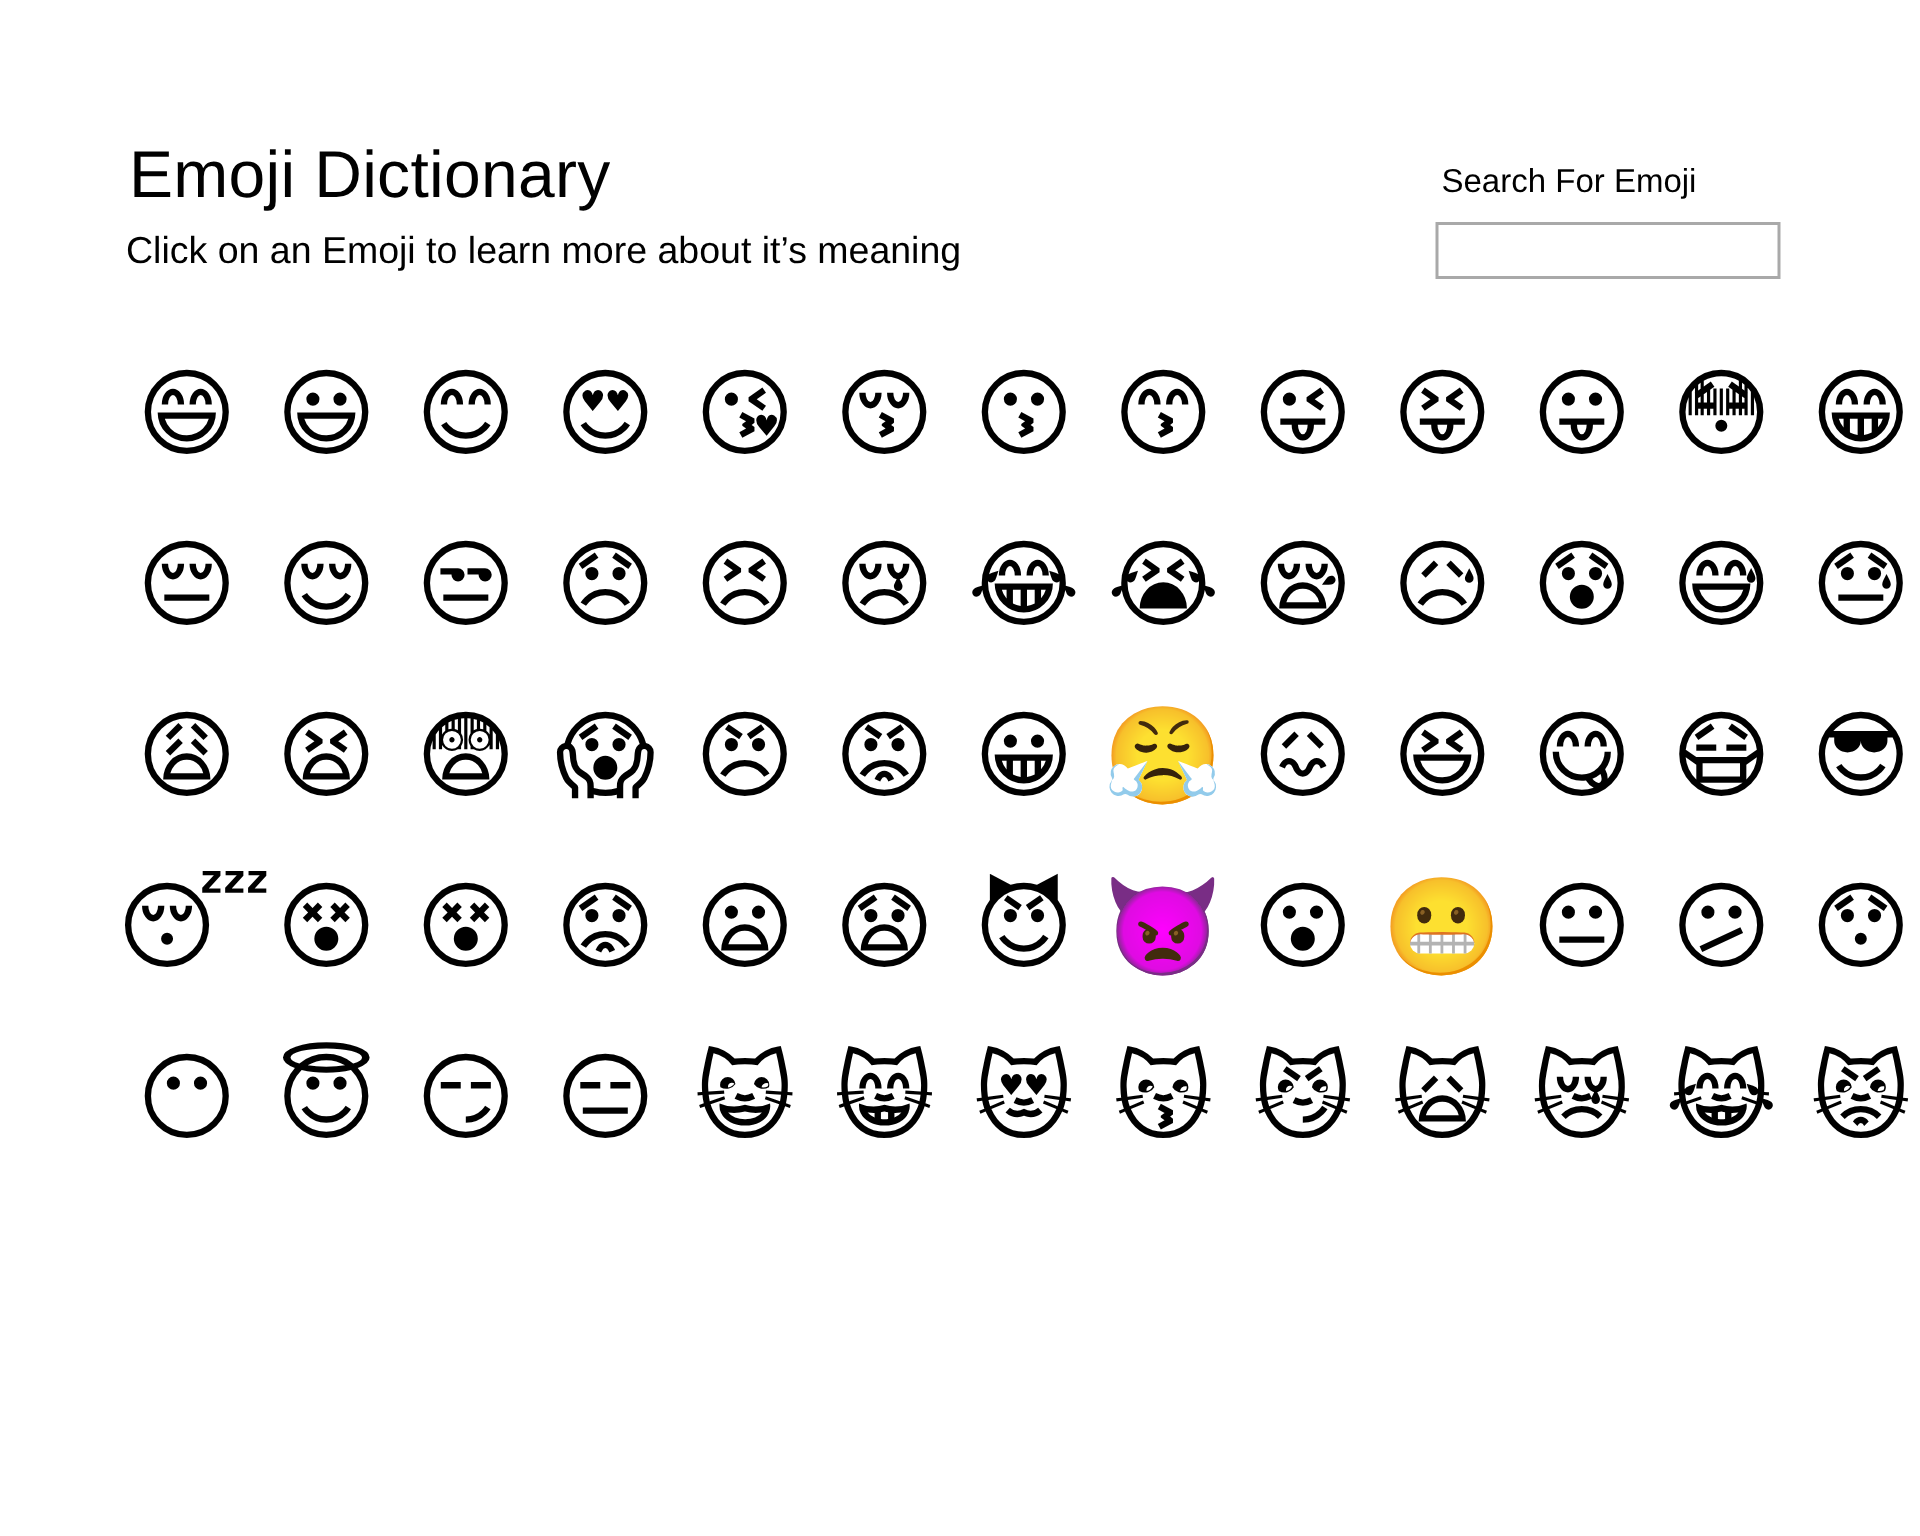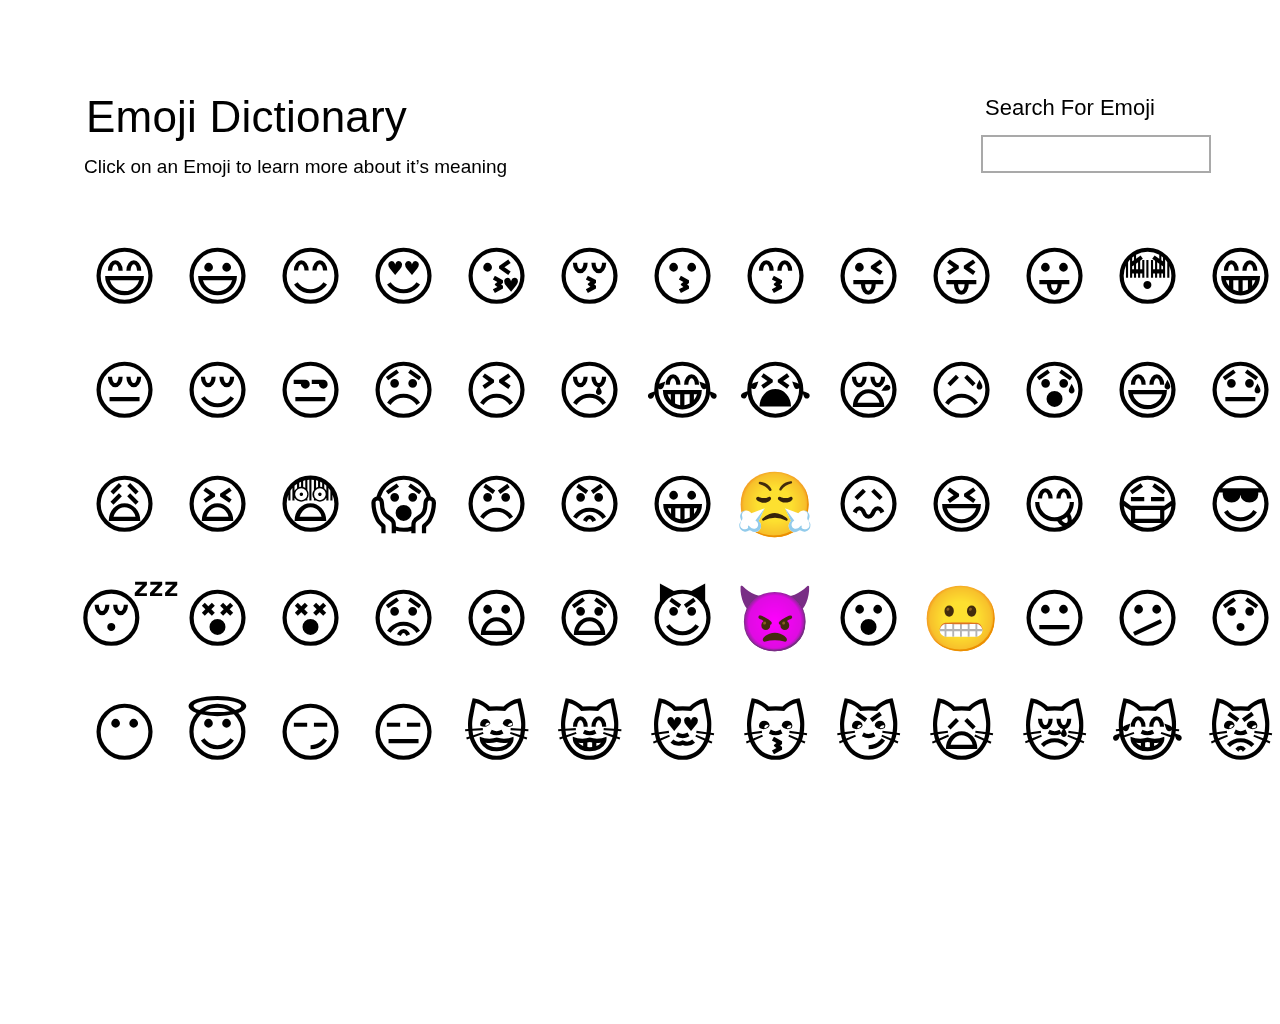--- a/index.html
+++ b/index.html
@@ -26,33 +26,32 @@
     font-weight: 400;
     letter-spacing: 0.2px;
     line-height: 52px;
     white-space: nowrap;
     text-align: right;
   }
   #subtitle {
     position: absolute;
     left: 84px;
     top: 152px;
-    font-size: 19px;
+    font-size: 25px;
     font-weight: 400;
     line-height: 30px;
     white-space: nowrap;
   }
 
   
   #search-area {
     position: absolute;
     left: 957px;
-    top: 95px;
+    top: 108px;
     width: 230px;
-    margin-left: 24px;
   }
   #search-label {
     font-size: 22px;
     line-height: 26px;
     white-space: nowrap;
     margin-left: 4px;
     display: block;
   }
   #search-input {
     display: block;

